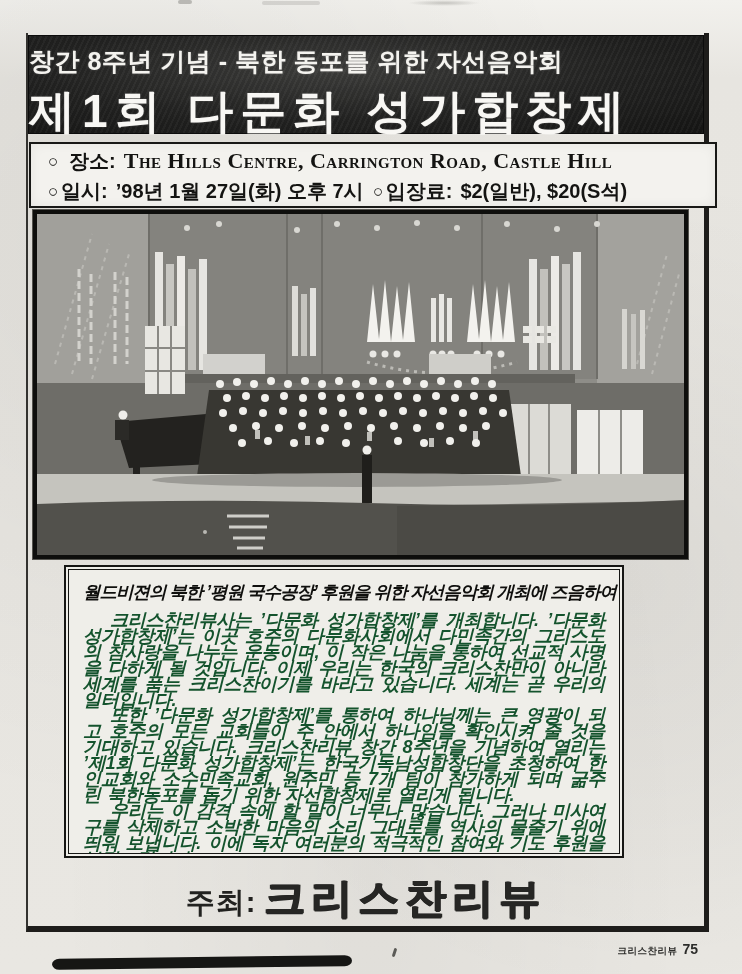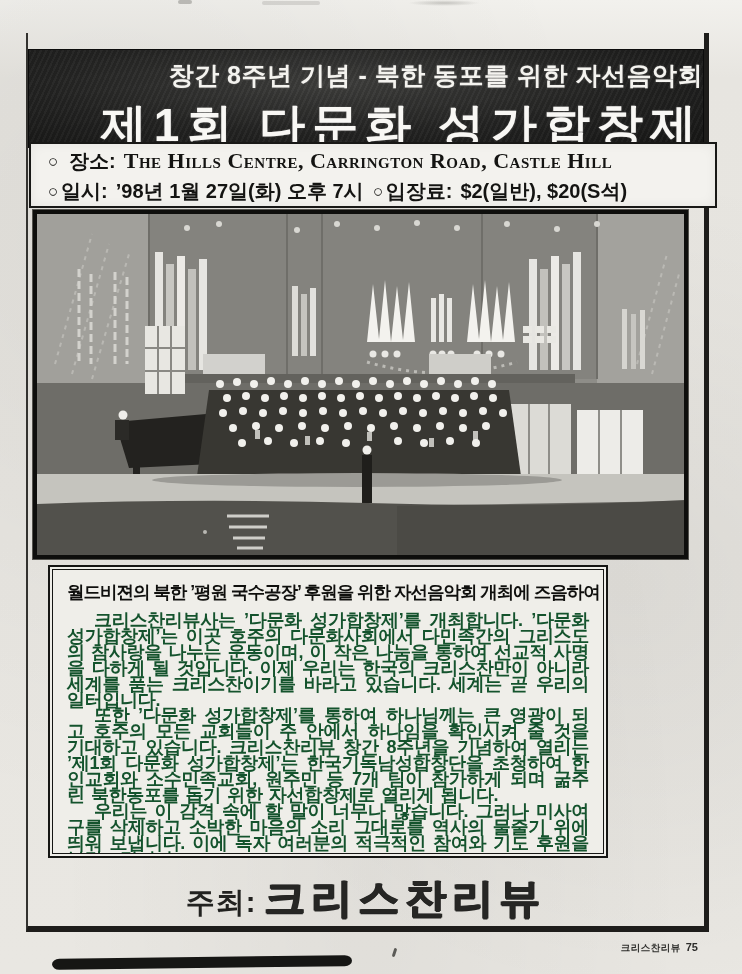--- a/index.html
+++ b/index.html
@@ -29,26 +29,26 @@
     position:absolute;left:26px;top:33px;
     width:676px;height:893px;
     border-left:2px solid #33322f;
     border-right:5px solid #1e1d1b;
     border-bottom:6px solid #1e1d1b;
     box-sizing:content-box;
   }
 
   
   .banner{
-    position:absolute;left:0;top:16px;width:674px;height:97px;
+    position:absolute;left:0;top:2px;width:674px;height:97px;
     background:
       repeating-linear-gradient(115deg, rgba(255,255,255,0.03) 0 2px, rgba(0,0,0,0.05) 2px 5px),
       radial-gradient(ellipse at 45% 35%, #3e3e3c 0%, #232322 55%, #151514 100%);
     border:1px solid #0c0c0c;
-    text-align:right;
+    text-align:left;
   }
   .banner-subtitle{
     margin-top:9px;
     font-size:25px;font-weight:bold;letter-spacing:0.5px;
     color:#f4f3ef;text-shadow:0 0 2px rgba(255,255,255,.25);
     white-space:nowrap;
   }
   .banner-title{
     margin-top:3px;
     font-family:Liberation Sans, sans-serif;
@@ -76,23 +76,24 @@
   
   .photo-frame{
     position:absolute;left:5px;top:177px;width:647px;height:341px;
     border:4px solid #0e0e0c;background:#8e8d88;
     box-shadow:0 0 0 1px #55544f;
   }
   .photo-frame svg{display:block;}
 
   
   .announcement-box{
-    position:absolute;left:20px;top:532px;width:560px;height:293px;
+    position:absolute;left:36px;top:532px;width:560px;height:293px;
     border:2px solid #161614;background:#efeee9;
     box-sizing:border-box;
+    font-style:italic;
   }
   .announcement-inner{
     position:absolute;left:2px;top:2px;right:2px;bottom:2px;
     border:1px solid #161614;
     padding:8px 14px 6px 14px;
     overflow:hidden;
   }
   .announcement-heading{
     margin:2px 0 9px 0;
     font-size:17.5px;font-weight:bold;letter-spacing:-1px;
@@ -116,21 +117,21 @@
     font-size:41px;font-weight:900;letter-spacing:6px;color:#262624;
     text-shadow:1px 0 0 #262624, -1px 0 0 #262624, 0 1px 0 #262624;
   }
 
   
   .page-footer{
     position:absolute;right:44px;top:941px;
     display:flex;align-items:baseline;gap:5px;color:#2c2c2a;
   }
   .footer-magazine{font-size:9.5px;font-weight:bold;letter-spacing:0.5px;}
-  .footer-page-number{font-size:11px;font-weight:bold;}
+  .footer-page-number{font-size:14px;font-weight:bold;}
 
   
   .next-page-strip{
     position:absolute;left:52px;top:957px;width:300px;height:11px;
     background:#161614;border-radius:8px/6px;transform:rotate(-0.7deg);
   }
 </style>
 </head>
 <body>
 

